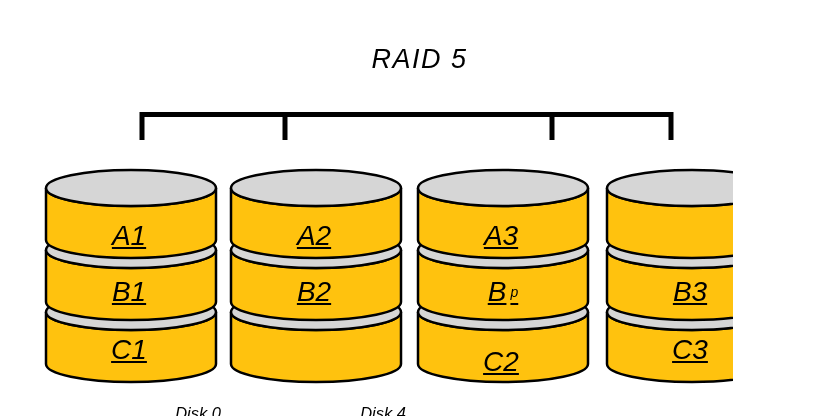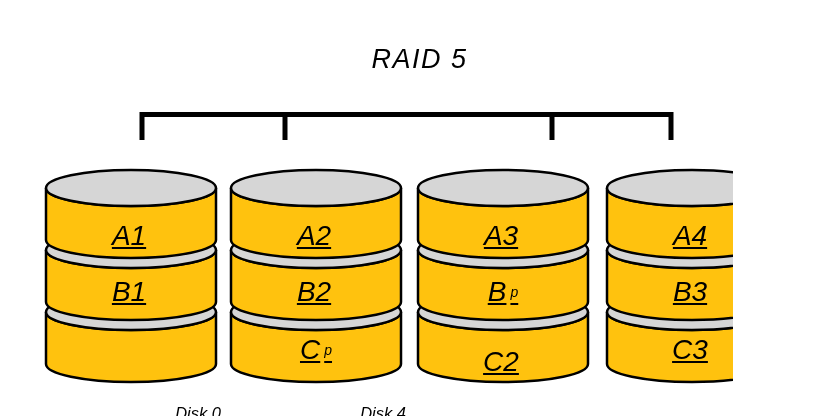--- a/index.html
+++ b/index.html
@@ -105,35 +105,35 @@
     <svg class="cyl" width="180" height="220" viewBox="0 0 180 220" aria-hidden="true">
       <path class="body" d="M5,146 L5,198 A85,18 0 0 0 175,198 L175,146 A85,18 0 0 1 5,146 Z"></path>
       <ellipse class="lid" cx="90" cy="146" rx="85" ry="18"></ellipse>
       <path class="body" d="M5,84 L5,136 A85,18 0 0 0 175,136 L175,84 A85,18 0 0 1 5,84 Z"></path>
       <ellipse class="lid" cx="90" cy="84" rx="85" ry="18"></ellipse>
       <path class="body" d="M5,22 L5,74 A85,18 0 0 0 175,74 L175,22 A85,18 0 0 1 5,22 Z"></path>
       <ellipse class="lid" cx="90" cy="22" rx="85" ry="18"></ellipse>
     </svg>
     <div class="stripe-label" style="top:54px"><span>A1</span><span class="sup"></span></div>
     <div class="stripe-label" style="top:110px"><span>B1</span><span class="sup"></span></div>
+    <div class="stripe-label" style="top:168px"><span>C1</span><span class="sup"></span></div>
     <div class="caption">Disk 0</div>
   </div>
 
   <div class="disk" style="left:226px">
     <svg class="cyl" width="180" height="220" viewBox="0 0 180 220" aria-hidden="true">
       <path class="body" d="M5,146 L5,198 A85,18 0 0 0 175,198 L175,146 A85,18 0 0 1 5,146 Z"></path>
       <ellipse class="lid" cx="90" cy="146" rx="85" ry="18"></ellipse>
       <path class="body" d="M5,84 L5,136 A85,18 0 0 0 175,136 L175,84 A85,18 0 0 1 5,84 Z"></path>
       <ellipse class="lid" cx="90" cy="84" rx="85" ry="18"></ellipse>
       <path class="body" d="M5,22 L5,74 A85,18 0 0 0 175,74 L175,22 A85,18 0 0 1 5,22 Z"></path>
       <ellipse class="lid" cx="90" cy="22" rx="85" ry="18"></ellipse>
     </svg>
     <div class="stripe-label" style="top:54px"><span>A2</span><span class="sup"></span></div>
     <div class="stripe-label" style="top:110px"><span>B2</span><span class="sup"></span></div>
-    <div class="stripe-label" style="top:168px"><span>C</span><span class="sup">p</span></div>
     <div class="caption">Disk 4</div>
   </div>
 
   <div class="disk" style="left:413px">
     <svg class="cyl" width="180" height="220" viewBox="0 0 180 220" aria-hidden="true">
       <path class="body" d="M5,146 L5,198 A85,18 0 0 0 175,198 L175,146 A85,18 0 0 1 5,146 Z"></path>
       <ellipse class="lid" cx="90" cy="146" rx="85" ry="18"></ellipse>
       <path class="body" d="M5,84 L5,136 A85,18 0 0 0 175,136 L175,84 A85,18 0 0 1 5,84 Z"></path>
       <ellipse class="lid" cx="90" cy="84" rx="85" ry="18"></ellipse>
       <path class="body" d="M5,22 L5,74 A85,18 0 0 0 175,74 L175,22 A85,18 0 0 1 5,22 Z"></path>
@@ -146,18 +146,17 @@
 
   <div class="disk" style="left:602px">
     <svg class="cyl" width="180" height="220" viewBox="0 0 180 220" aria-hidden="true">
       <path class="body" d="M5,146 L5,198 A85,18 0 0 0 175,198 L175,146 A85,18 0 0 1 5,146 Z"></path>
       <ellipse class="lid" cx="90" cy="146" rx="85" ry="18"></ellipse>
       <path class="body" d="M5,84 L5,136 A85,18 0 0 0 175,136 L175,84 A85,18 0 0 1 5,84 Z"></path>
       <ellipse class="lid" cx="90" cy="84" rx="85" ry="18"></ellipse>
       <path class="body" d="M5,22 L5,74 A85,18 0 0 0 175,74 L175,22 A85,18 0 0 1 5,22 Z"></path>
       <ellipse class="lid" cx="90" cy="22" rx="85" ry="18"></ellipse>
     </svg>
-    <div class="stripe-label" style="top:54px"><span>A4</span><span class="sup"></span></div>
     <div class="stripe-label" style="top:110px"><span>B3</span><span class="sup"></span></div>
     <div class="stripe-label" style="top:168px"><span>C3</span><span class="sup"></span></div>
   </div>
 
 </div>
 
 </body></html>

